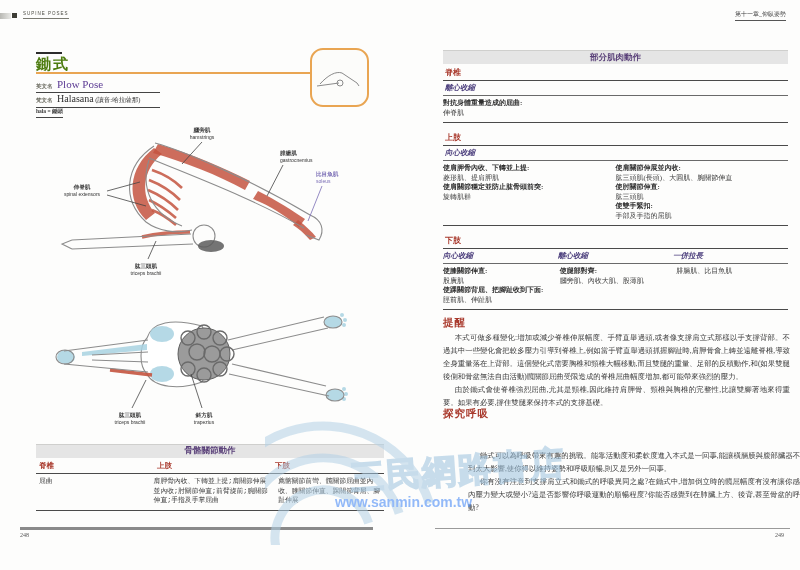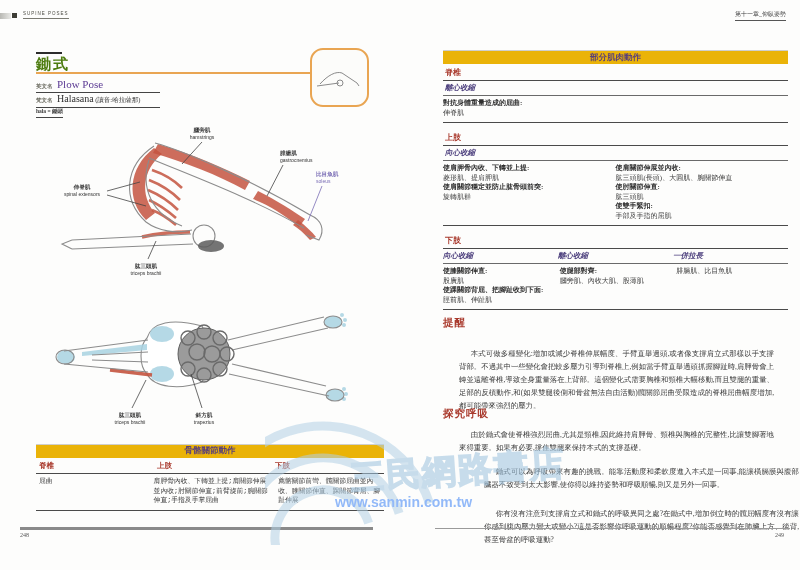--- a/index.html
+++ b/index.html
@@ -34,21 +34,21 @@
   .skt-note{font-size:6.5px;color:#2f2f2f;}
   .thin-ul{border-bottom:.5px solid #444;padding-bottom:2px;}
   .etym{font-size:5.5px;font-weight:bold;color:#3a3a3a;}
   
   .pose-box{left:310px;top:48px;width:55px;height:55px;border:2px solid #e9a552;
     border-radius:13px;background:#fcfcfa;
     background-image:radial-gradient(#e4e4de 0.5px,transparent 0.5px);
     background-size:4px 4px;}
   
   .jtable{left:36px;top:444px;width:348px;font-family:Liberation Mono, monospace;}
-  .tbar{height:13px;background:#eab308;border-top:.5px solid #cfcfcd;
+  .tbar{height:13px;background:#e5e5e5;border-top:.5px solid #cfcfcd;
     text-align:center;font-size:8.5px;font-weight:bold;color:#5a4179;line-height:13px;}
   .jhead{display:flex;padding:3px 0 2px 0;border-bottom:1px solid #4a4a4a;}
   .jhead div{font-size:7.5px;font-weight:bold;color:#a93a2d;}
   .jc1{width:118px;padding-left:3px;}
   .jc2{width:118px;}
   .jc3{width:109px;}
   .jbody{display:flex;padding:3px 0 4px 0;border-bottom:1px solid #4a4a4a;}
   .jbody div{font-size:6.8px;line-height:9.5px;color:#3c3c3c;}
   
   .mtable{left:443px;top:50px;width:345px;}
@@ -62,21 +62,21 @@
   .mcol{font-size:7px;line-height:9.5px;padding:3px 4px 4px 0;}
   .ln{}
   .b{font-weight:bold;color:#2e2e2e;}
   .mc-half{width:172px;}
   .mc-third1{width:115px;}
   .mc-third2{width:115px;}
   .mc-third3{width:110px;}
   
   .prose-head{font-size:10.5px;font-weight:bold;color:#a93a2d;letter-spacing:1px;}
   .prose{width:347px;font-size:7.4px;line-height:13px;text-align:justify;color:#3a3a3a;}
-  .prose p{margin:16px;text-indent:1.6em;}
+  .prose p{margin:0;text-indent:1.6em;}
   
   .figlabel{fill:#333;}
   
   .wm{left:265px;top:420px;width:330px;height:125px;pointer-events:none;opacity:.55;}
   .wm-text{position:absolute;left:85px;top:28px;font-size:34px;font-weight:bold;
     font-family:"Liberation Sans","DejaVu Sans",sans-serif;
     color:rgba(255,255,255,0.15);-webkit-text-stroke:1.5px #9cc2de;transform:rotate(-4deg);
     letter-spacing:2px;white-space:nowrap;}
   .wm-url{position:absolute;left:70px;top:74px;font-size:14px;font-weight:bold;
     font-family:"Liberation Sans","DejaVu Sans",sans-serif;color:#3b82f6;}

